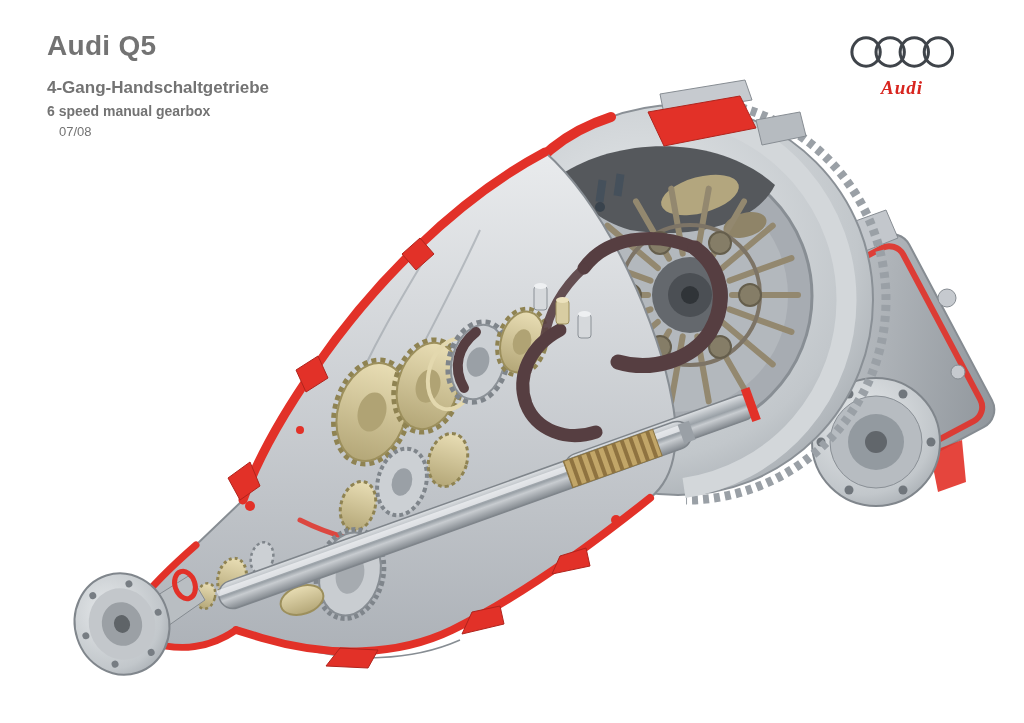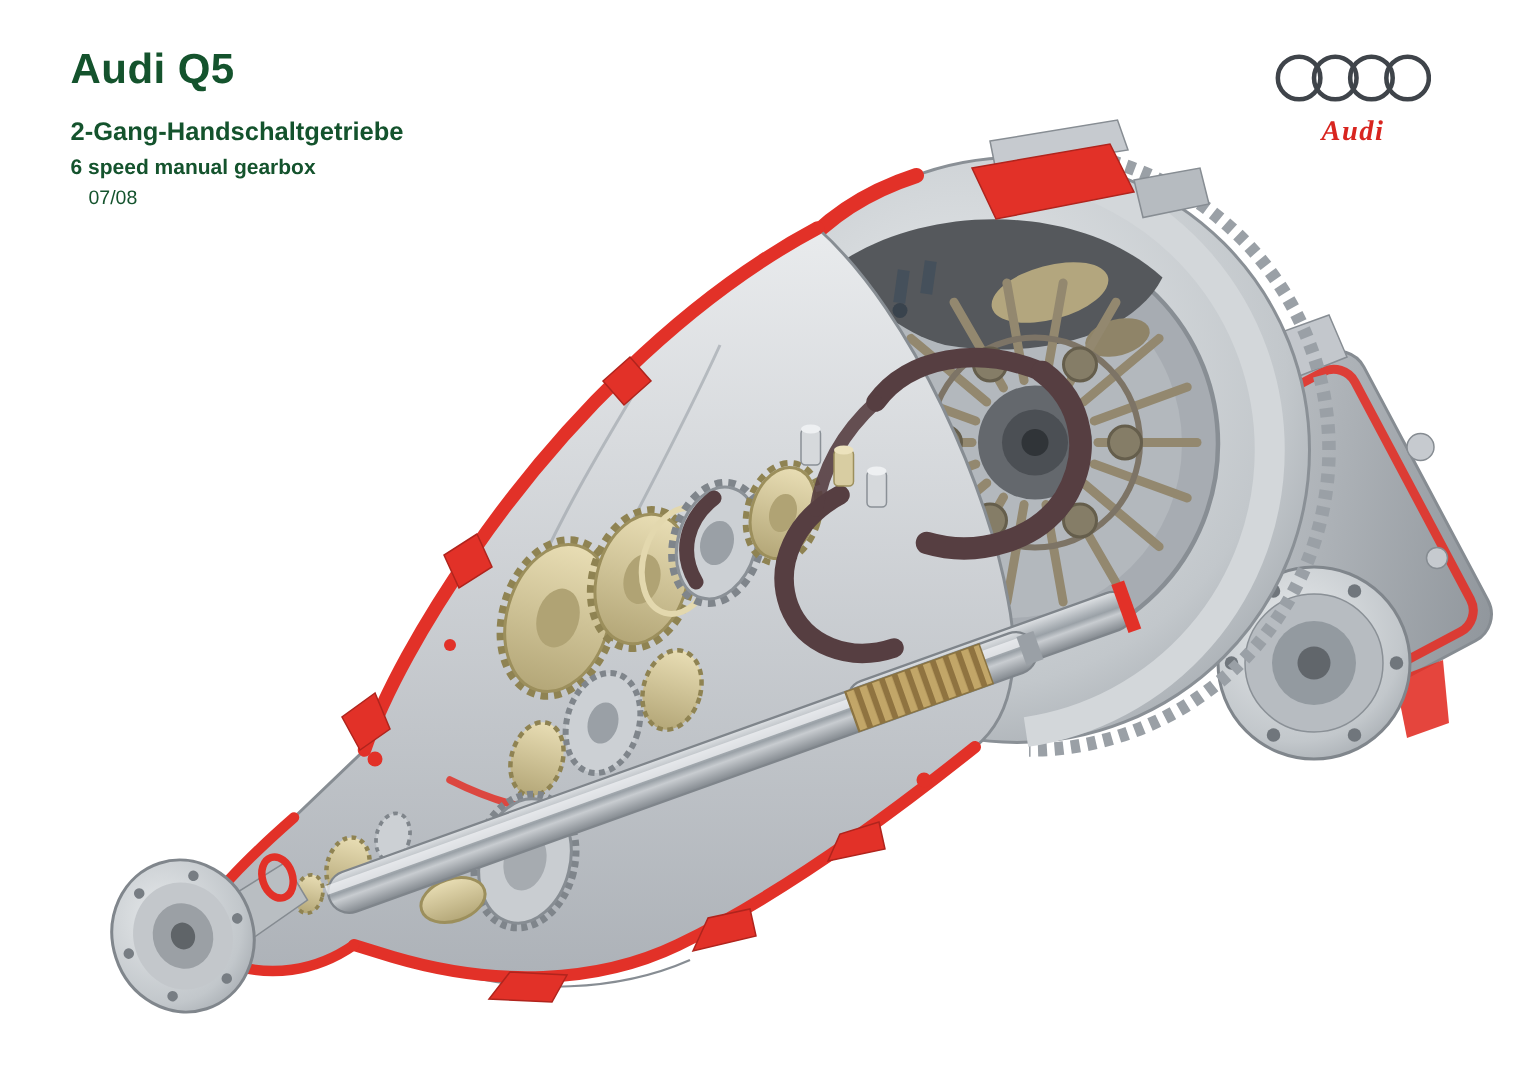--- a/index.html
+++ b/index.html
@@ -1,36 +1,36 @@
 <!DOCTYPE html>
 <html><head>
 <meta charset="utf-8">
 <style>
   html,body{margin:0;padding:0;width:1024px;height:723px;background:#ffffff;overflow:hidden;
     font-family:"Liberation Sans",sans-serif;-webkit-font-smoothing:antialiased;}
   .page{position:relative;width:1024px;height:723px;background:#ffffff;}
-  .titles{position:absolute;left:47px;top:30px;color:#14532d;}
+  .titles{position:absolute;left:47px;top:30px;color:#737373;}
   .titles h1{margin:0;font-size:28px;font-weight:bold;letter-spacing:.3px;}
   .titles h2{margin:16px 0 0 0;font-size:17px;font-weight:bold;}
   .sub-en{margin-top:5px;font-size:14px;font-weight:bold;}
   .date{margin-top:5px;font-size:13px;margin-left:12px;}
   .brand{position:absolute;top:33px;right:66px;width:112px;text-align:center;}
   .brand .rings{display:block;margin:0 auto;}
   .audi-word{margin-top:6px;font-family:"Liberation Serif",serif;font-style:italic;
     font-weight:bold;font-size:19px;color:#d8251f;letter-spacing:1px;}
   figure.illustration{position:absolute;left:0;top:0;margin:0;width:1024px;height:723px;}
 </style>
 </head>
 <body>
 
 <div class="page">
 
   <div class="titles">
     <h1>Audi Q5</h1>
-    <h2>2-Gang-Handschaltgetriebe</h2>
+    <h2>4-Gang-Handschaltgetriebe</h2>
     <div class="sub-en">6 speed manual gearbox</div>
     <div class="date">07/08</div>
   </div>
 
   <div class="brand">
     <svg class="rings" width="104" height="38" viewBox="0 0 110 40">
       <g fill="none" stroke="#3f444a" stroke-width="3.2">
         <circle cx="17" cy="20" r="15"></circle>
         <circle cx="42.5" cy="20" r="15"></circle>
         <circle cx="68" cy="20" r="15"></circle>

